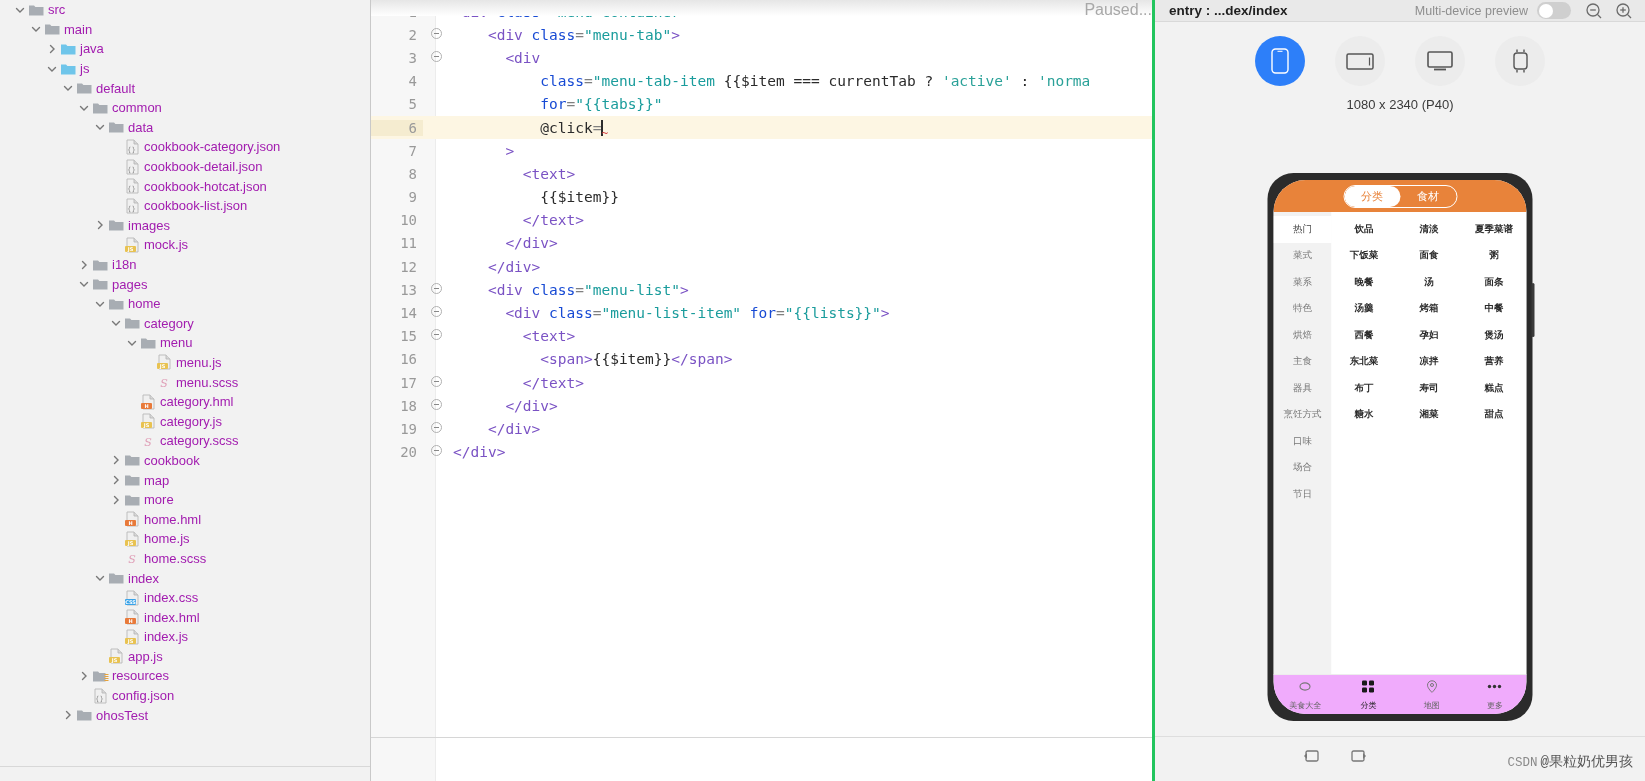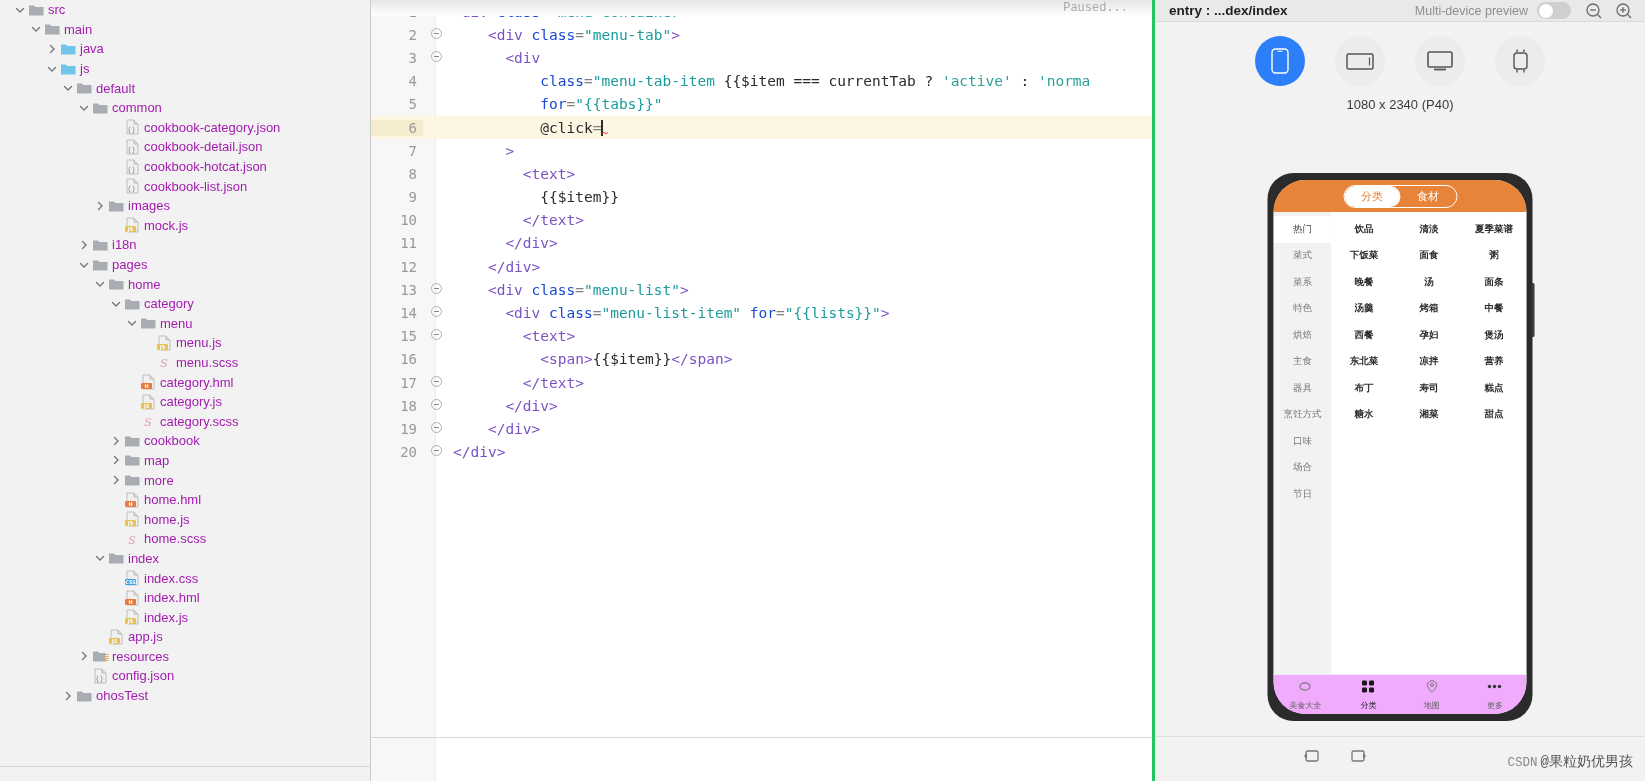--- a/index.html
+++ b/index.html
@@ -74,22 +74,22 @@
   .expr   { color:#333333; }
   .greyop { color:#808080; }
   .mustache { color:#2b2b2b; }
   .litstr { color:#2aa198;margin-top:24px; }
   .caret {
     display:inline-block; width:2px; height:16px;
     background:#2b2b2b; vertical-align:-3px;
   }
   .squiggle { color:#d64040; font-size:11px; position:relative; top:4px; left:-2px;}
   .paused {
-    position:absolute; right:24px; top:1px;
-    font-size:12px; color:#a8a8a8; font-family:Liberation Mono, monospace;
+    position:absolute; right:0; top:1px;
+    font-size:16px; color:#a8a8a8; font-family:Liberation Sans, sans-serif;
   }
   .ed-fade { position:absolute; left:0; top:0; width:782px; height:16px;
      background:linear-gradient(#e6e6e6,#ffffff); }
   .ed-bottom-line { position:absolute; left:0; bottom:43px; width:782px; height:1px; background:#d6d6d6; }
 
   
   .preview {
     flex: 1 1 auto; height: 781px;
     background: #f2f2f2;
     position: relative;
@@ -272,20 +272,32 @@
           <span style="display:inline-block;width:76px;flex:0 0 76px"></span>
           <span class="tw">
             <svg width="16" height="16" viewBox="0 0 16 16">
               <path d="M4.5 6.5 L8 10 L11.5 6.5" fill="none" stroke="#787878" stroke-width="1.4" stroke-linecap="round"></path>
             </svg>
           </span>
           <span class="ico"><svg width="17" height="16" viewBox="0 0 17 16">
               <path d="M1 3.5 h5 l1.4 1.6 h8.1 v8.4 h-14.5 z" fill="#a8adb3"></path>
             </svg></span>
           <span class="lbl">common</span>
+        </div>
+        <div class="tree-row">
+          <span style="display:inline-block;width:92px;flex:0 0 92px"></span>
+          <span class="tw">
+            <svg width="16" height="16" viewBox="0 0 16 16">
+              <path d="M4.5 6.5 L8 10 L11.5 6.5" fill="none" stroke="#787878" stroke-width="1.4" stroke-linecap="round"></path>
+            </svg>
+          </span>
+          <span class="ico"><svg width="17" height="16" viewBox="0 0 17 16">
+              <path d="M1 3.5 h5 l1.4 1.6 h8.1 v8.4 h-14.5 z" fill="#a8adb3"></path>
+            </svg></span>
+          <span class="lbl">data</span>
         </div>
         <div class="tree-row">
           <span style="display:inline-block;width:108px;flex:0 0 108px"></span>
           <span class="tw"></span>
           <span class="ico"><svg width="17" height="16" viewBox="0 0 17 16">
               <path d="M3 1 h7 l4 4 v10 h-11 z" fill="#f0f0f0" stroke="#b8b8b8" stroke-width="0.9"></path>
               <path d="M10 1 v4 h4" fill="#d8d8d8" stroke="#b8b8b8" stroke-width="0.9"></path>
               <text x="7.5" y="13" font-size="7" fill="#8a8a8a" text-anchor="middle" font-family="DejaVu Sans, sans-serif">{}</text>
             </svg></span>
           <span class="lbl">cookbook-category.json</span>

